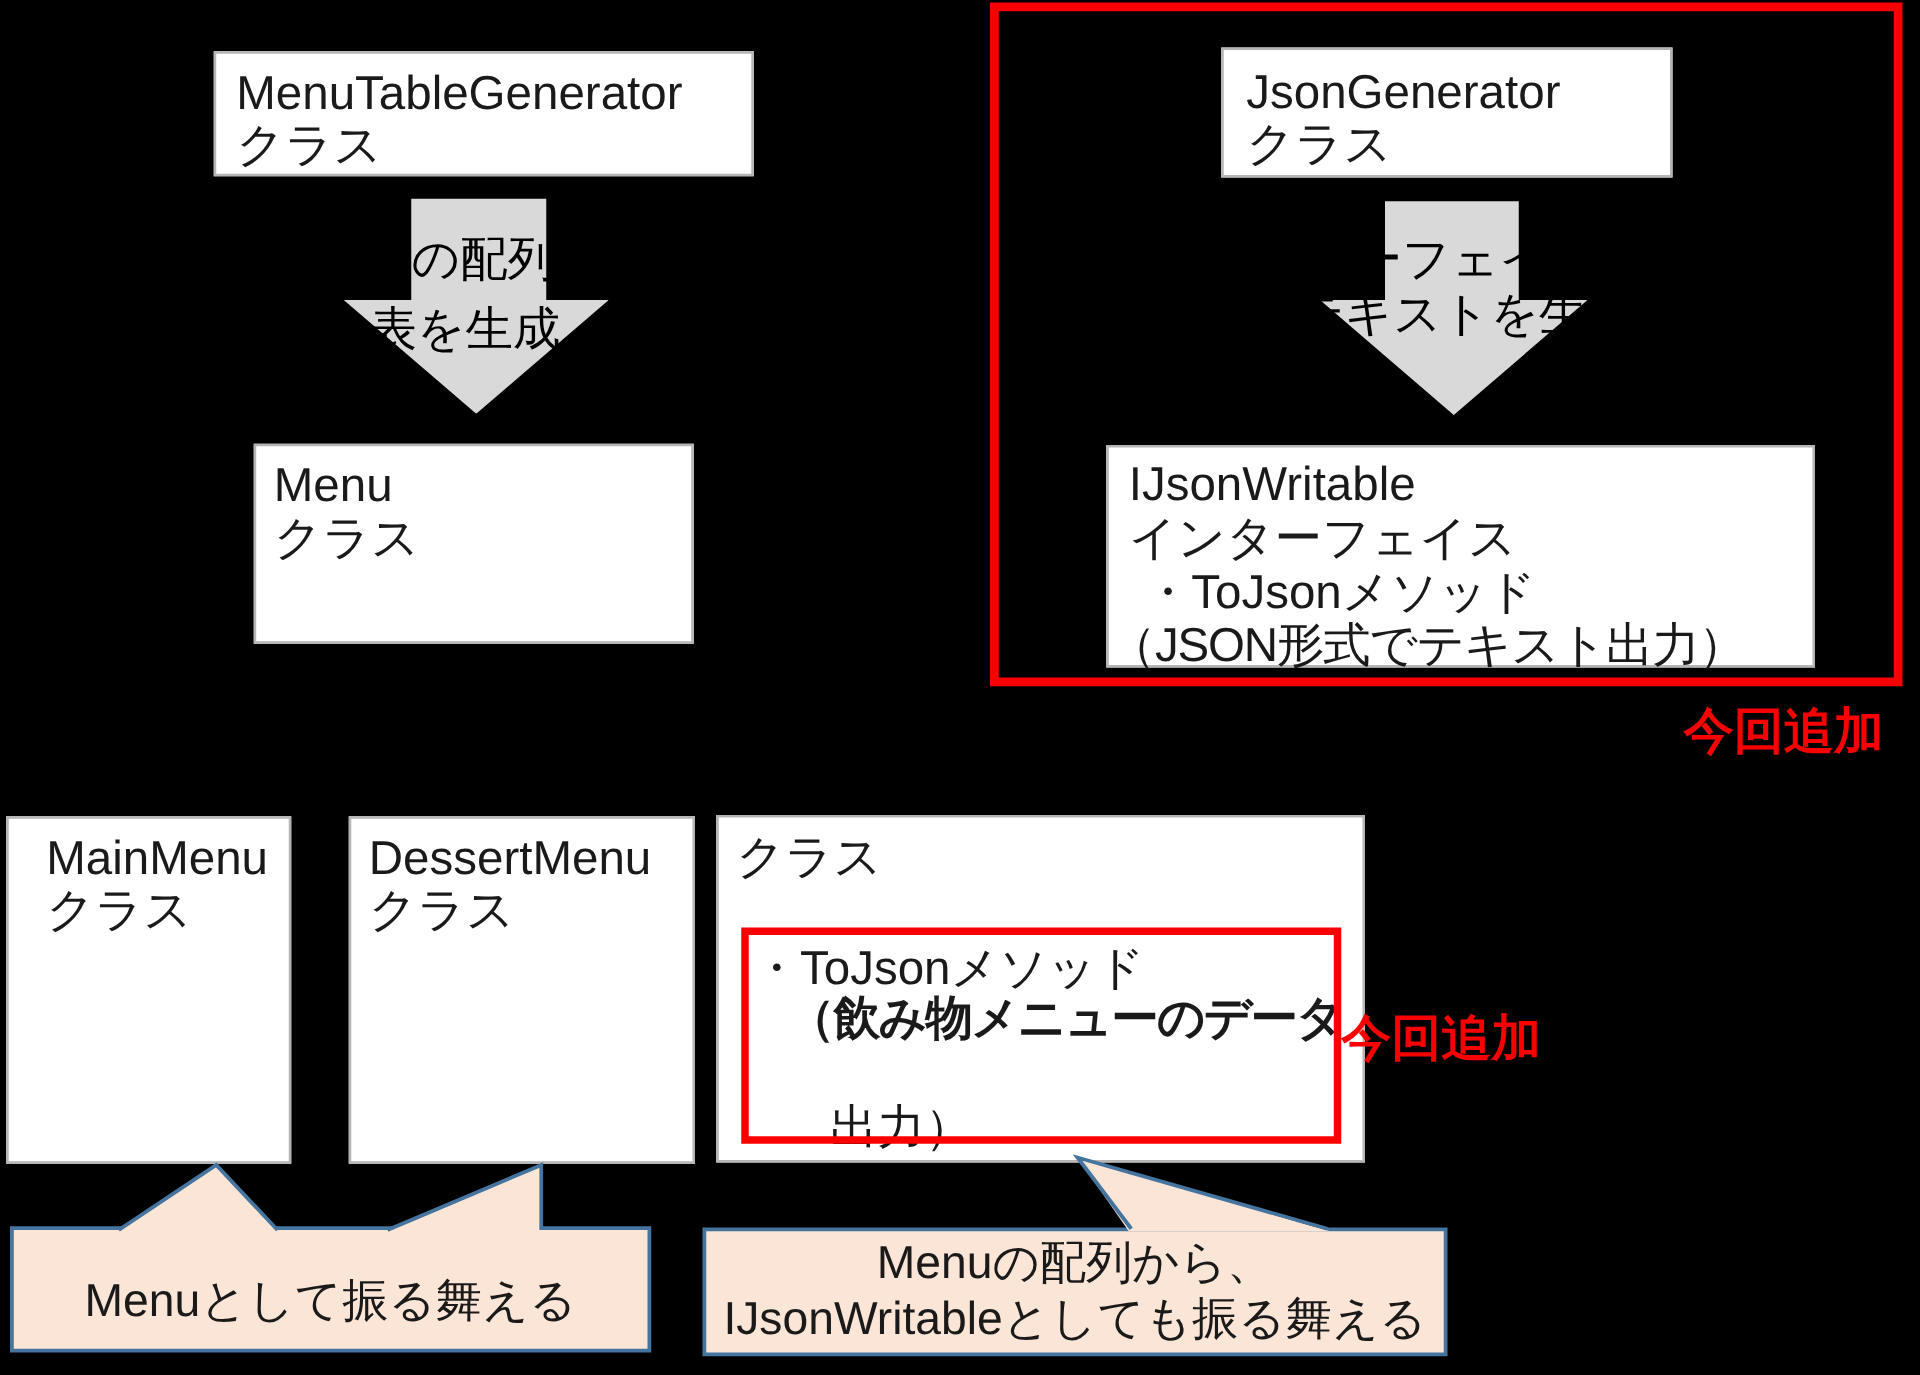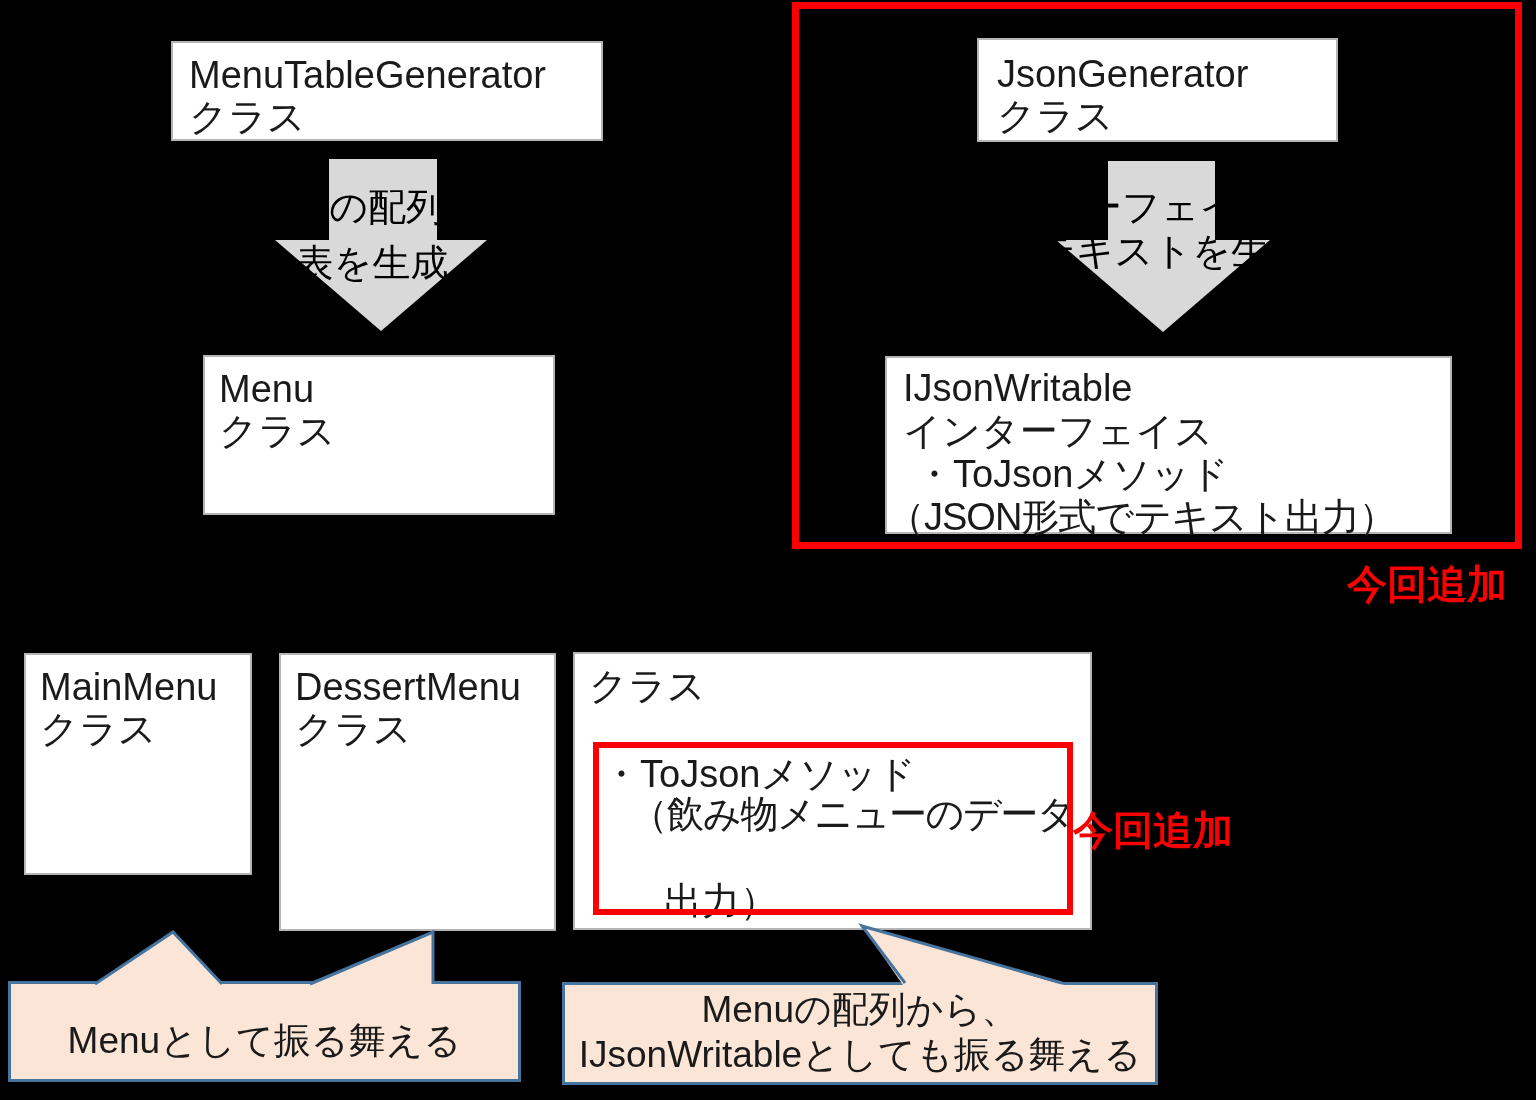--- a/index.html
+++ b/index.html
@@ -89,42 +89,42 @@
 
   <div class="box" style="left:885px;top:356px;width:567px;height:178px;line-height:43px;">
     <div style="padding-top:9px;">
       <div class="ijw-line" style="margin-left:16px;">IJsonWritable</div>
       <div class="ijw-line" style="margin-left:16px;">インターフェイス</div>
       <div class="ijw-line" style="margin-left:28px;">・ToJsonメソッド</div>
       <div class="ijw-line" style="letter-spacing:-1px;">（JSON形式でテキスト出力）</div>
     </div>
   </div>
 
-  <div class="box" style="left:24px;top:653px;width:228px;height:222px;">
+  <div class="box" style="left:5px;top:653px;width:228px;height:278px;padding-left:16px;">
     <div class="pad">
       <div>MainMenu</div>
       <div>クラス</div>
     </div>
   </div>
 
   <div class="box" style="left:279px;top:653px;width:277px;height:278px;">
     <div class="pad">
       <div>DessertMenu</div>
       <div>クラス</div>
     </div>
   </div>
 
   <div class="box" style="left:573px;top:652px;width:519px;height:278px;">
     <div class="pad">
       <div>クラス</div>
     </div>
   </div>
 
   <div class="line" style="left:602px;top:749px;">・ToJsonメソッド</div>
-  <div class="line" style="left:630px;top:789px;letter-spacing:-1.5px;">（飲み物メニューのデータ</div>
+  <div class="line" style="left:630px;top:789px;letter-spacing:-1.5px;font-weight:bold;">（飲み物メニューのデータ</div>
   <div class="line" style="left:664px;top:876px;">出力）</div>
 
   <div class="red-frame" style="left:792px;top:2px;width:730px;height:547px;"></div>
   <div class="red-frame thin" style="left:593px;top:742px;width:480px;height:173px;"></div>
 
   <div class="note" style="left:1347px;top:557px;">今回追加</div>
   <div class="note" style="left:1073px;top:803px;">今回追加</div>
 
   <svg style="left:0;top:925px;" width="540" height="170" viewBox="0 0 540 170">
     <rect x="9.5" y="57.5" width="510" height="98" style="fill:var(--bubble-fill);stroke:var(--bubble-border);stroke-width:3"></rect>

